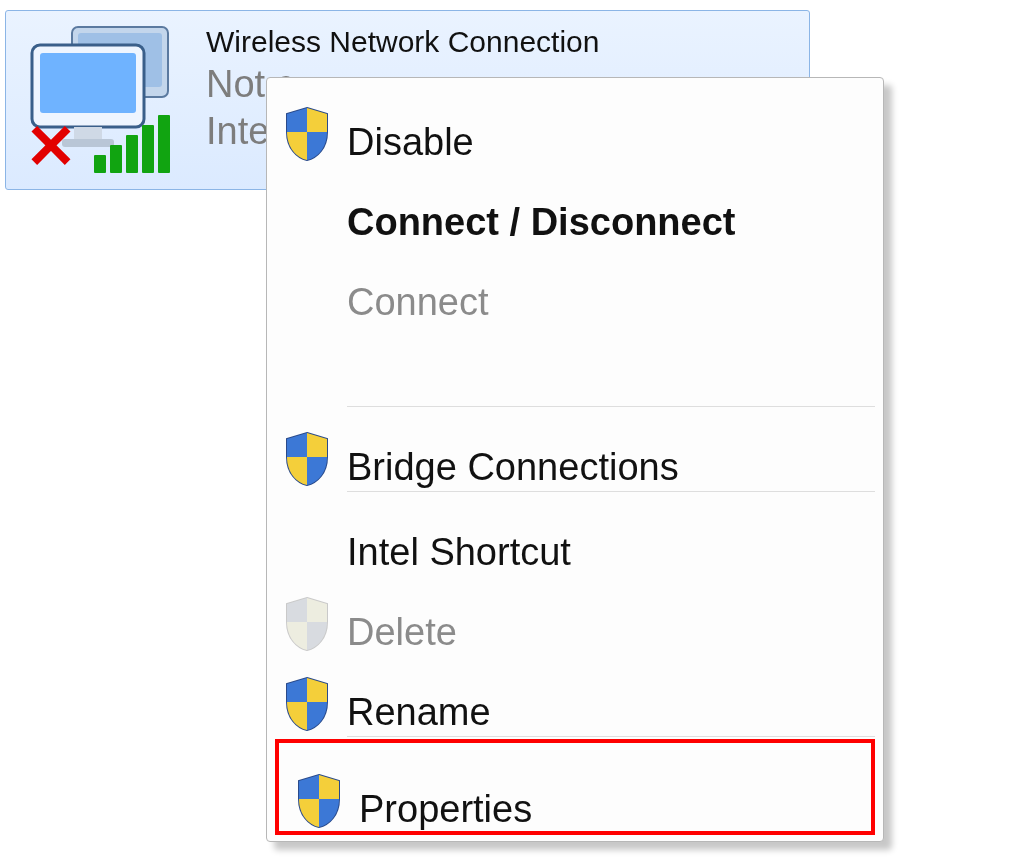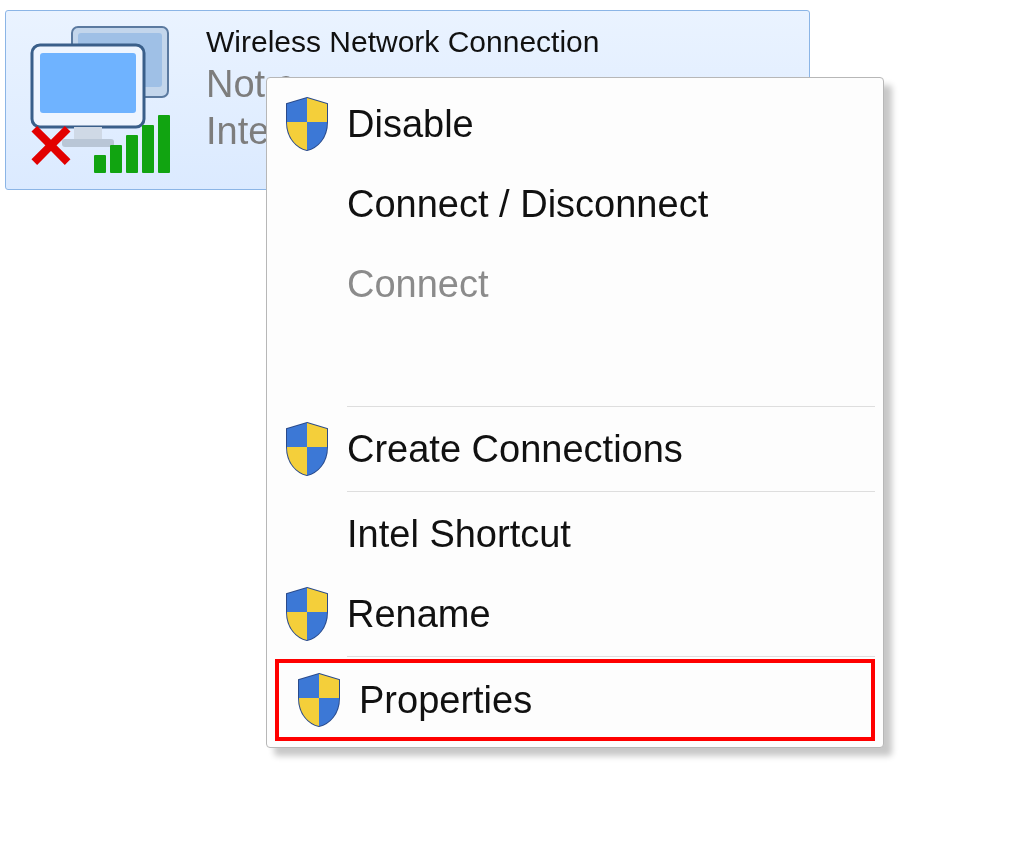--- a/index.html
+++ b/index.html
@@ -89,45 +89,45 @@
       top: 77px;
       width: 618px;
       background: #fdfdfd;
       border: 1px solid #b7b7b7;
       border-radius: 4px;
       box-shadow: 8px 8px 6px rgba(0,0,0,.22);
       padding: 6px 0;
     }
     .menu-item {
       display: flex;
-      align-items: center;
+      align-items: flex-end;
       height: 80px;
       padding: 0 18px 0 10px;
       font-size: 38px;
       color: #111;
     }
-    .menu-item.bold { font-weight: 400; }
+    .menu-item.bold { font-weight: 700; }
     .menu-item.disabled { color: #8b8b8b; }
     .menu-icon {
       width: 60px;
       height: 60px;
       flex-shrink: 0;
       display:flex;align-items:center;justify-content:center;
     }
     .menu-label { margin-left: 10px; }
     .menu-sep {
       height: 0;
       border-top: 1px solid #dedede;
       margin: 2px 8px 2px 80px;
     }
     .highlight {
       margin: 0 8px;
       border: 4px solid #ff0000;
     }
-    .highlight .menu-item { height: 74px; }
+    .highlight .menu-item { height: 88px; }
 
     
    .shield svg { width: 48px; height: 56px; }
    .shield.dim svg { opacity: .35; filter: grayscale(60%); }
   </style>
 </head>
 <body>
 
 <div class="tile">
   <div class="tile-icon-wrap">
@@ -191,28 +191,40 @@
   <div class="menu-item">
     <span class="menu-icon shield">
       <svg viewBox="0 0 48 56">
           <path d="M24 2 L44 8 V26 C44 42 34 52 24 54 C14 52 4 42 4 26 V8 Z" fill="#fff" stroke="#2a4a8a" stroke-width="2"></path>
           <path d="M24 2 L44 8 V26 H24 Z" fill="#f4cf3a"></path>
           <path d="M4 8 L24 2 V26 H4 Z" fill="#3c78d6"></path>
           <path d="M24 26 H44 V26 C44 42 34 52 24 54 Z" fill="#3c78d6"></path>
           <path d="M24 26 H4 V26 C4 42 14 52 24 54 Z" fill="#f4cf3a"></path>
         </svg>
     </span>
-    <span class="menu-label">Create Connections</span>
+    <span class="menu-label">Bridge Connections</span>
   </div>
 
   <div class="menu-sep"></div>
 
   <div class="menu-item">
     <span class="menu-icon"></span>
     <span class="menu-label">Intel Shortcut</span>
+  </div>
+  <div class="menu-item disabled">
+    <span class="menu-icon shield dim">
+      <svg viewBox="0 0 48 56">
+          <path d="M24 2 L44 8 V26 C44 42 34 52 24 54 C14 52 4 42 4 26 V8 Z" fill="#fff" stroke="#6b6b6b" stroke-width="2"></path>
+          <path d="M24 2 L44 8 V26 H24 Z" fill="#d9d37a"></path>
+          <path d="M4 8 L24 2 V26 H4 Z" fill="#8aa0c0"></path>
+          <path d="M24 26 H44 V26 C44 42 34 52 24 54 Z" fill="#8aa0c0"></path>
+          <path d="M24 26 H4 V26 C4 42 14 52 24 54 Z" fill="#d9d37a"></path>
+        </svg>
+    </span>
+    <span class="menu-label">Delete</span>
   </div>
   <div class="menu-item">
     <span class="menu-icon shield">
       <svg viewBox="0 0 48 56">
           <path d="M24 2 L44 8 V26 C44 42 34 52 24 54 C14 52 4 42 4 26 V8 Z" fill="#fff" stroke="#2a4a8a" stroke-width="2"></path>
           <path d="M24 2 L44 8 V26 H24 Z" fill="#f4cf3a"></path>
           <path d="M4 8 L24 2 V26 H4 Z" fill="#3c78d6"></path>
           <path d="M24 26 H44 V26 C44 42 34 52 24 54 Z" fill="#3c78d6"></path>
           <path d="M24 26 H4 V26 C4 42 14 52 24 54 Z" fill="#f4cf3a"></path>
         </svg>

